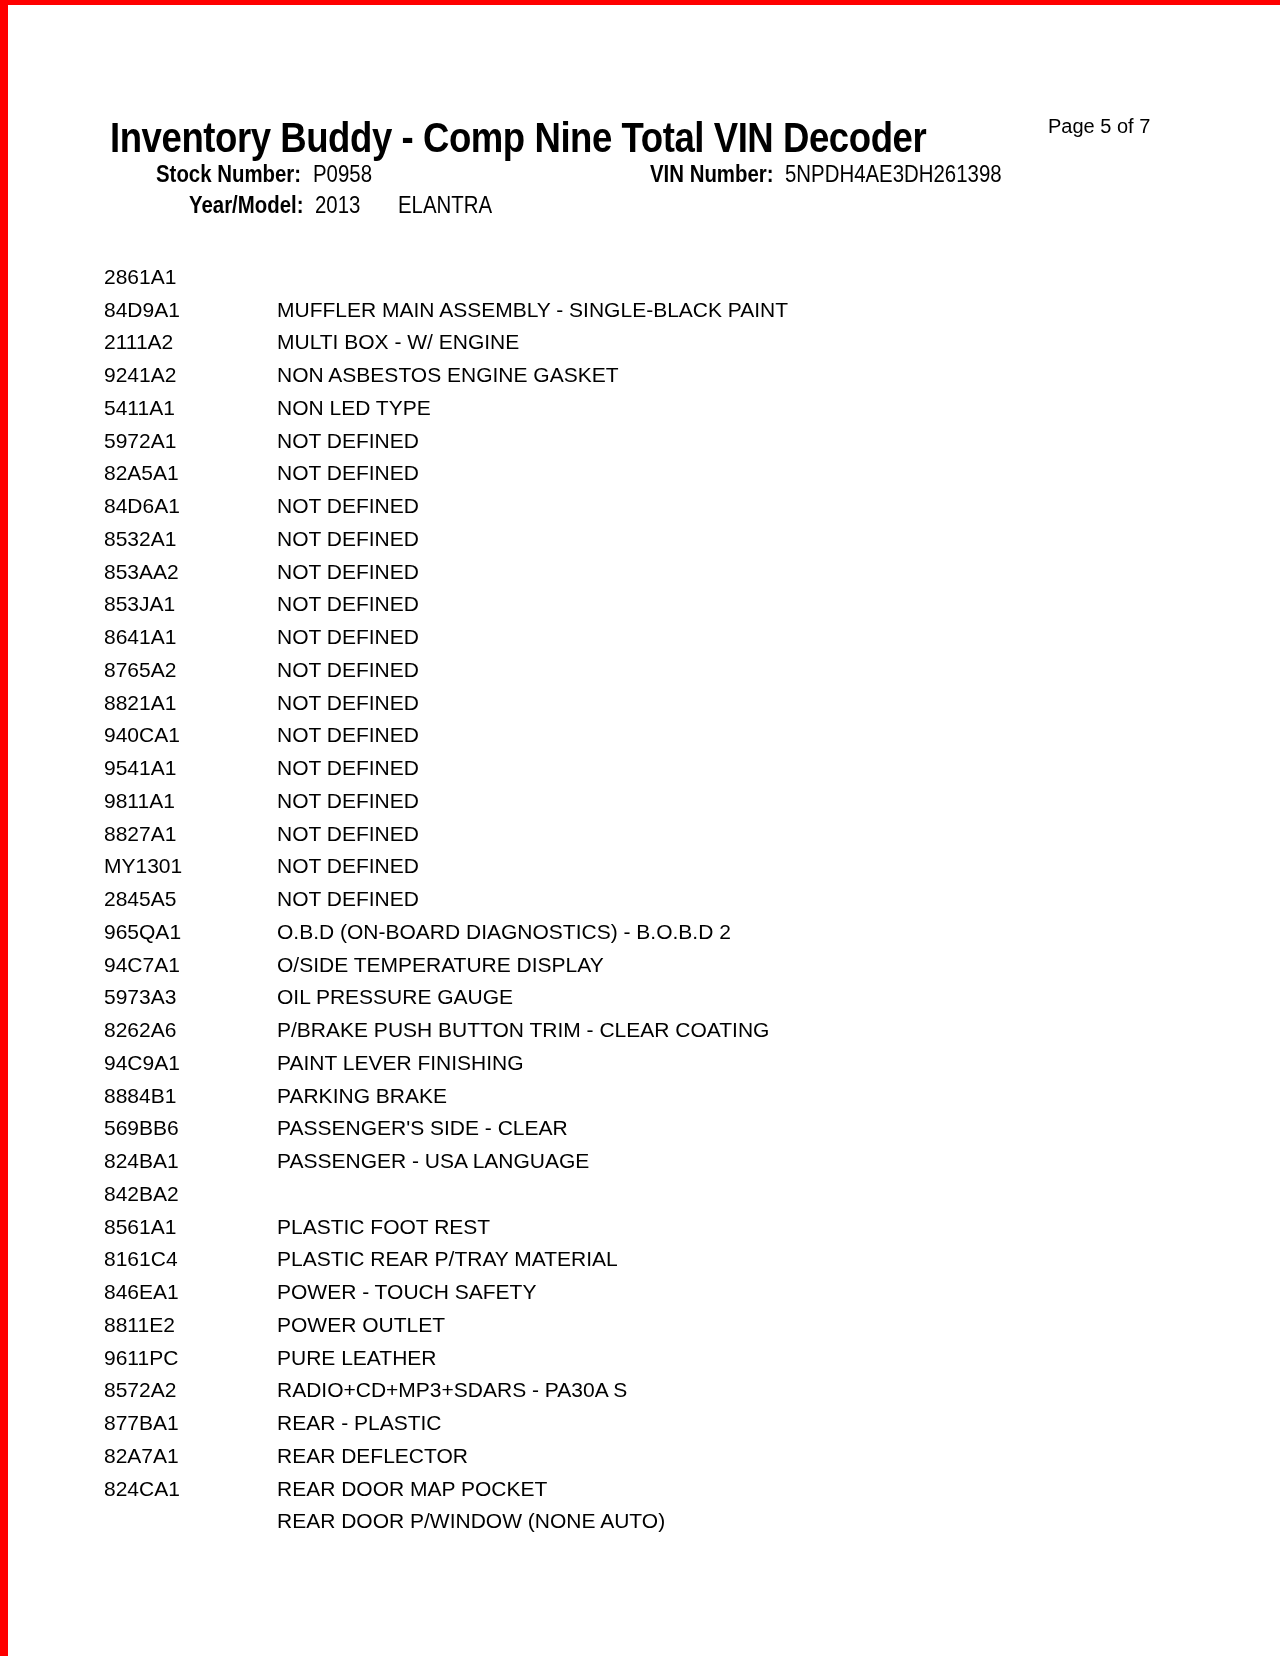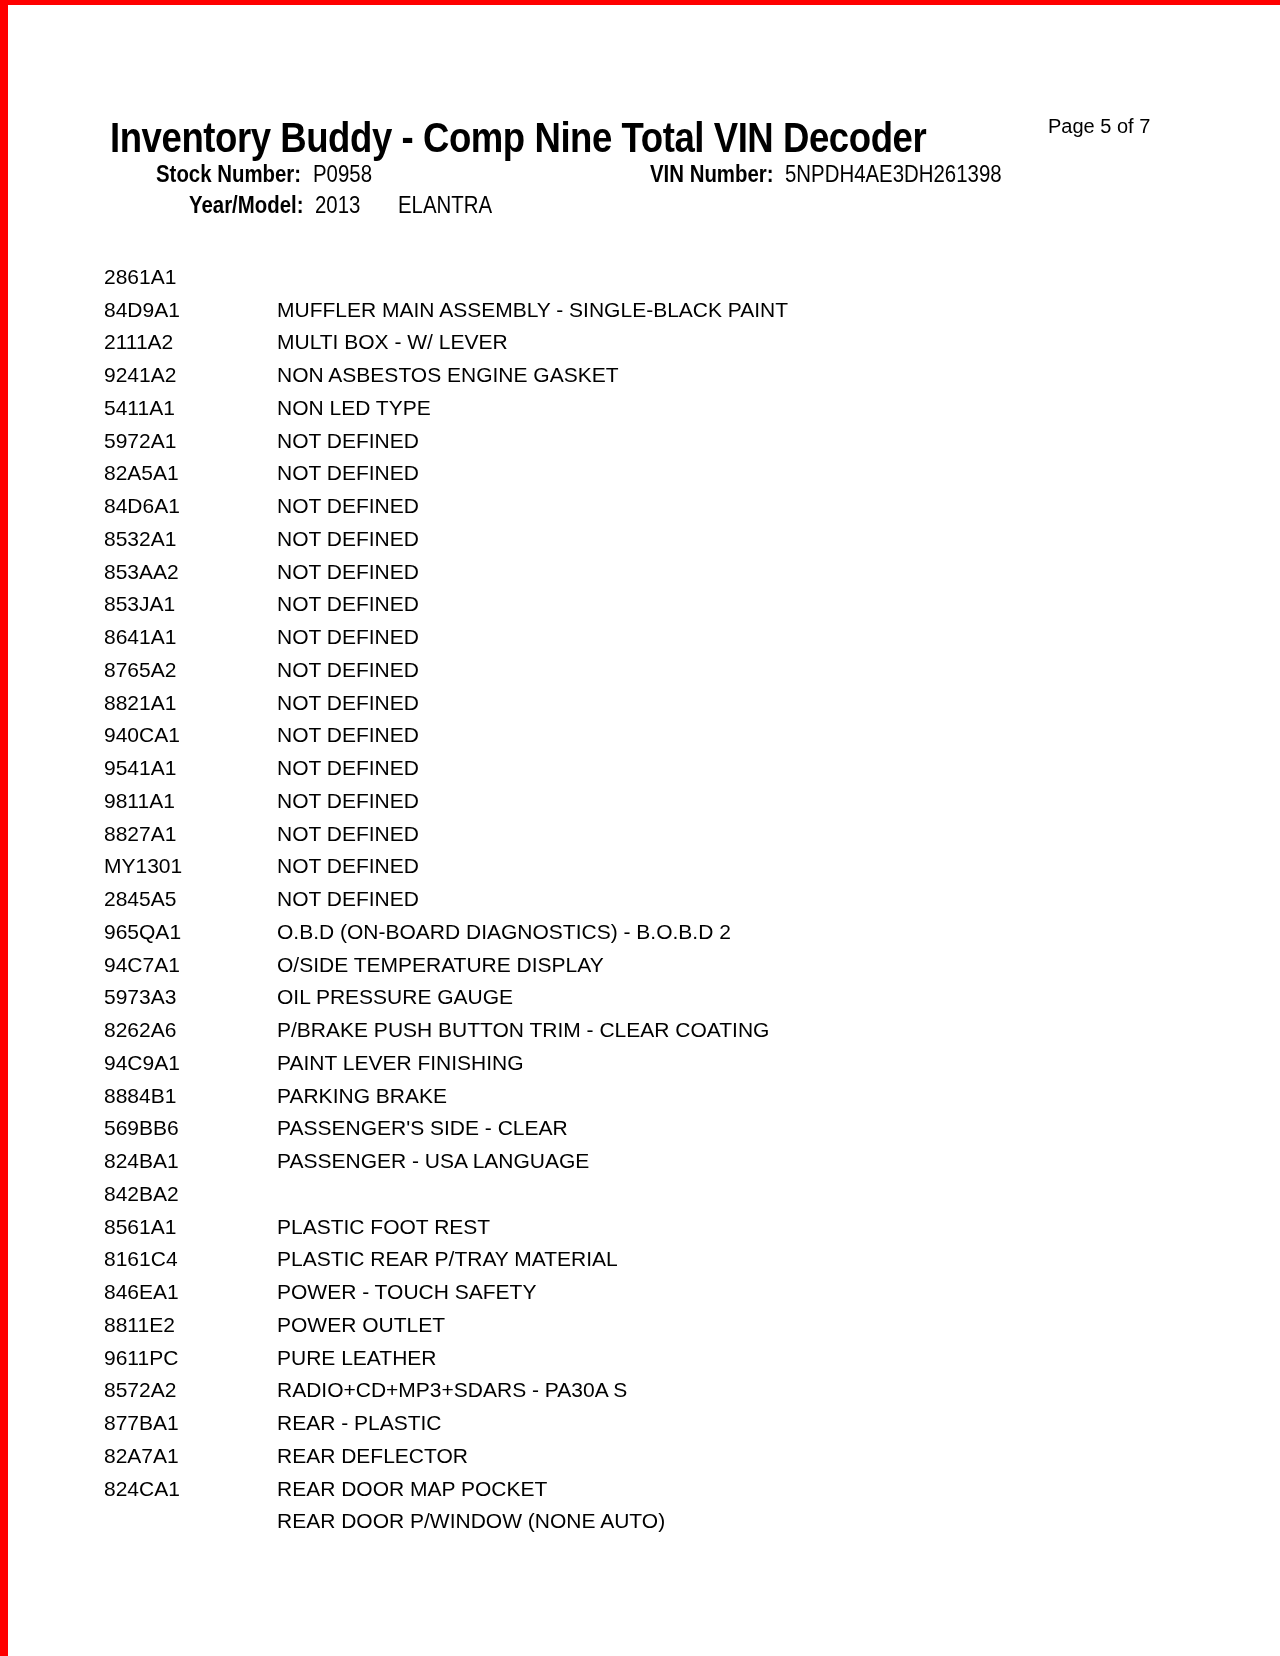--- a/index.html
+++ b/index.html
@@ -82,21 +82,21 @@
 </div>
 
 <div id="parts-list">
   <div class="part-row">
     <span class="part-code">2861A1</span>
     <span class="part-desc">MUFFLER MAIN ASSEMBLY - SINGLE-BLACK PAINT</span>
   </div>
 
   <div class="part-row">
     <span class="part-code">84D9A1</span>
-    <span class="part-desc">MULTI BOX - W/ LEVER</span>
+    <span class="part-desc">MULTI BOX - W/ ENGINE</span>
   </div>
 
   <div class="part-row">
     <span class="part-code">2111A2</span>
     <span class="part-desc">NON ASBESTOS ENGINE GASKET</span>
   </div>
 
   <div class="part-row">
     <span class="part-code">9241A2</span>
     <span class="part-desc">NON LED TYPE</span>

